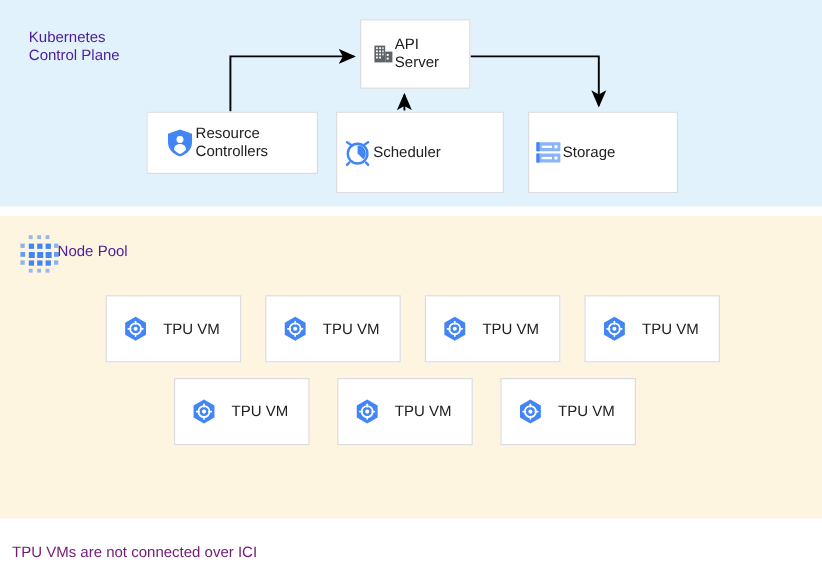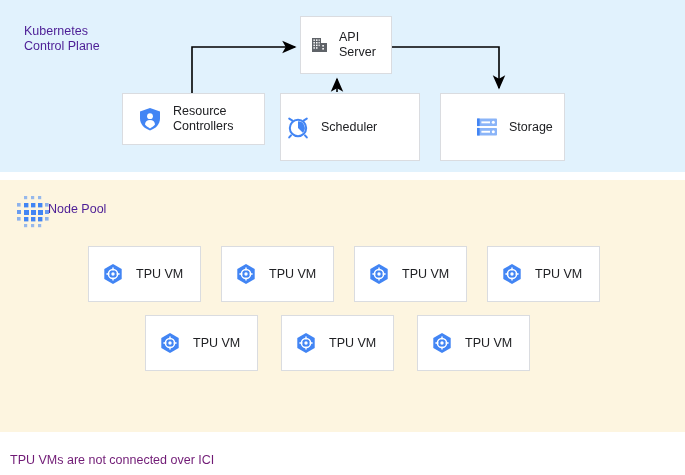--- a/index.html
+++ b/index.html
@@ -67,21 +67,20 @@
   }
 
   
   .card {
     position: absolute;
     background: #ffffff;
     border: 1px solid #dadce0;
     box-sizing: border-box;
     display: flex;
     align-items: center;
-    gap: 10px;
   }
   .card .label {
     color: #202124;
     font-size: 12.5px;
     line-height: 15px;
     white-space: pre-line;
   }
   .card .ico {
     flex: 0 0 auto;
     display: block;
@@ -99,21 +98,21 @@
     padding-left: 14px;
   }
   #card-scheduler {
     left: 280px; top: 93px;
     width: 140px; height: 68px;
     padding-left: 4px;
   }
   #card-storage {
     left: 440px; top: 93px;
     width: 125px; height: 68px;
-    padding-left: 34px;
+    padding-left: 4px;
   }
 
   
   .tpu-card {
     width: 113px;
     height: 56px;
     padding-left: 13px;
     gap: 12px;
   }
 

